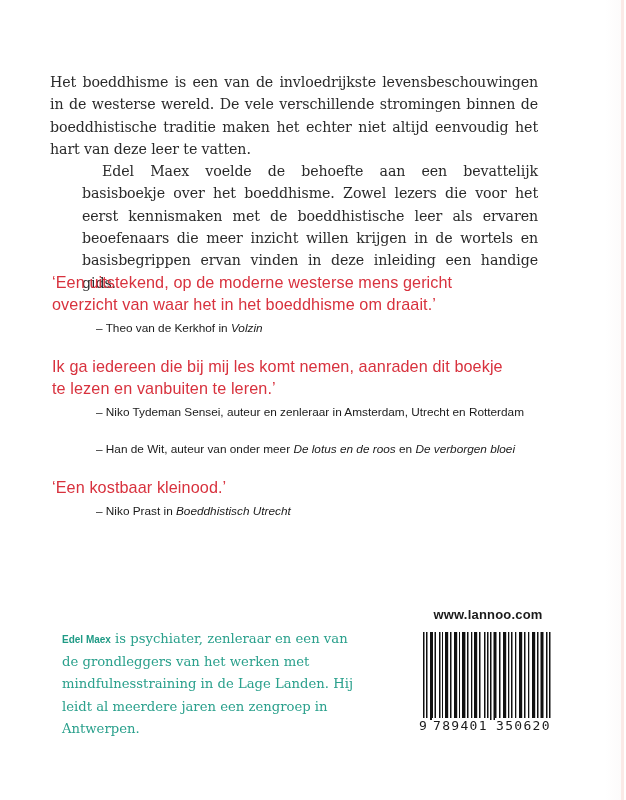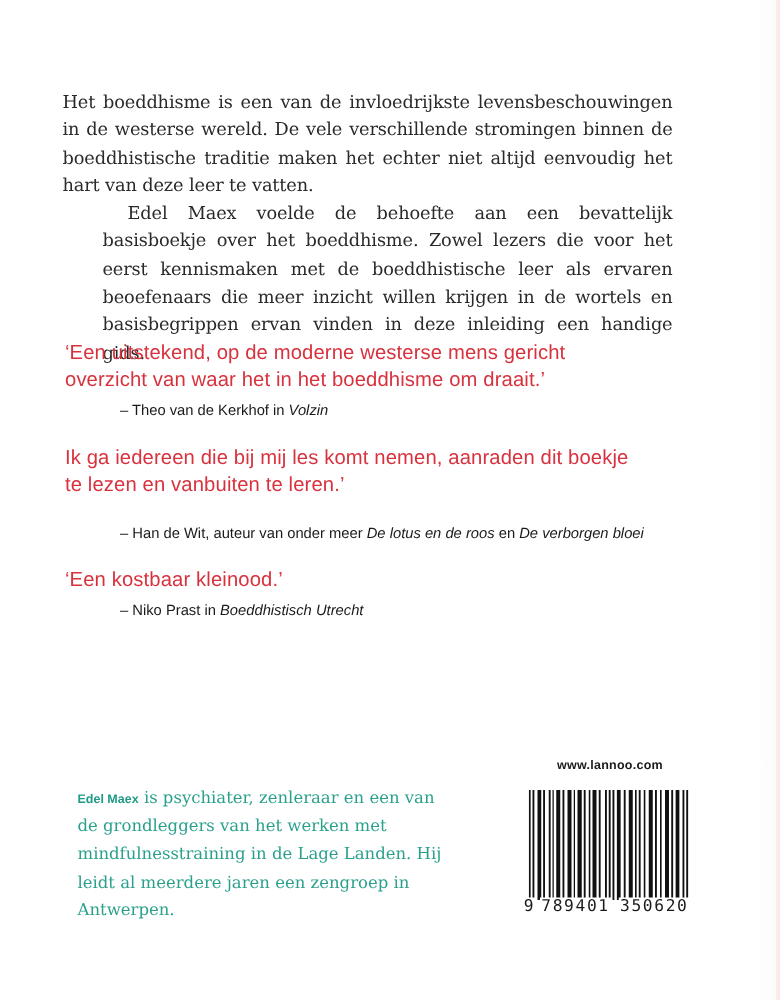--- a/index.html
+++ b/index.html
@@ -35,21 +35,21 @@
     .quote-attr em { font-style: italic; }
     .bio {
       position: absolute; left: 62px; top: 628px; width: 300px;
       font-family: "DejaVu Serif", serif; font-size: 13.2px; line-height: 22.2px; color: #2aa08c;
     }
     .bio .name {
       font-family: "Liberation Sans", sans-serif; font-weight: 700; font-size: 10px; color: #1f9a85;
     }
     .url {
       position: absolute; left: 421px; top: 607px; width: 134px; text-align: center;
-      font-family: "Liberation Sans", sans-serif; font-size: 10px; font-weight: 700; color: #1a1a1a;
+      font-family: "Liberation Sans", sans-serif; font-size: 13px; font-weight: 700; color: #1a1a1a;
       letter-spacing: 0.2px;
     }
     .barcode {
       position: absolute; left: 423px; top: 632px; width: 130px; height: 108px;
     }
     .barcode svg { display: block; }
     .barcode-digits {
       position: absolute; left: 418px; top: 718px; width: 140px;
       font-family: "DejaVu Sans Mono", monospace; font-size: 13px; color: #1a1a1a; letter-spacing: 1.3px;
     }
@@ -66,20 +66,21 @@
   <p class="indent">Edel Maex voelde de behoefte aan een bevattelijk basisboekje over het boeddhisme. Zowel lezers die voor het eerst kennismaken met de boeddhistische leer als ervaren beoefenaars die meer inzicht willen krijgen in de wortels en basisbegrippen ervan vinden in deze inleiding een handige gids.</p>
 </div>
 
 <div class="quotes">
   <div class="quote">
     <div class="quote-text" style="width:470px;">‘Een uitstekend, op de moderne westerse mens gericht overzicht van waar het in het boeddhisme om draait.’</div>
     <div class="quote-attr"><span>– Theo van de Kerkhof in </span><em>Volzin</em></div>
   </div>
   <div class="quote">
     <div class="quote-text" style="width:460px;">Ik ga iedereen die bij mij les komt nemen, aanraden dit boekje te lezen en vanbuiten te leren.’</div>
+    <div class="quote-attr"><span>– Niko Tydeman Sensei, auteur en zenleraar in Amsterdam, Utrecht en Rotterdam</span></div>
   </div>
   <div class="quote">
     <div class="quote-attr"><span>– Han de Wit, auteur van onder meer </span><em>De lotus en de roos</em><span> en </span><em>De verborgen bloei</em></div>
   </div>
   <div class="quote">
     <div class="quote-text">‘Een kostbaar kleinood.’</div>
     <div class="quote-attr"><span>– Niko Prast in </span><em>Boeddhistisch Utrecht</em></div>
   </div>
 </div>
 

